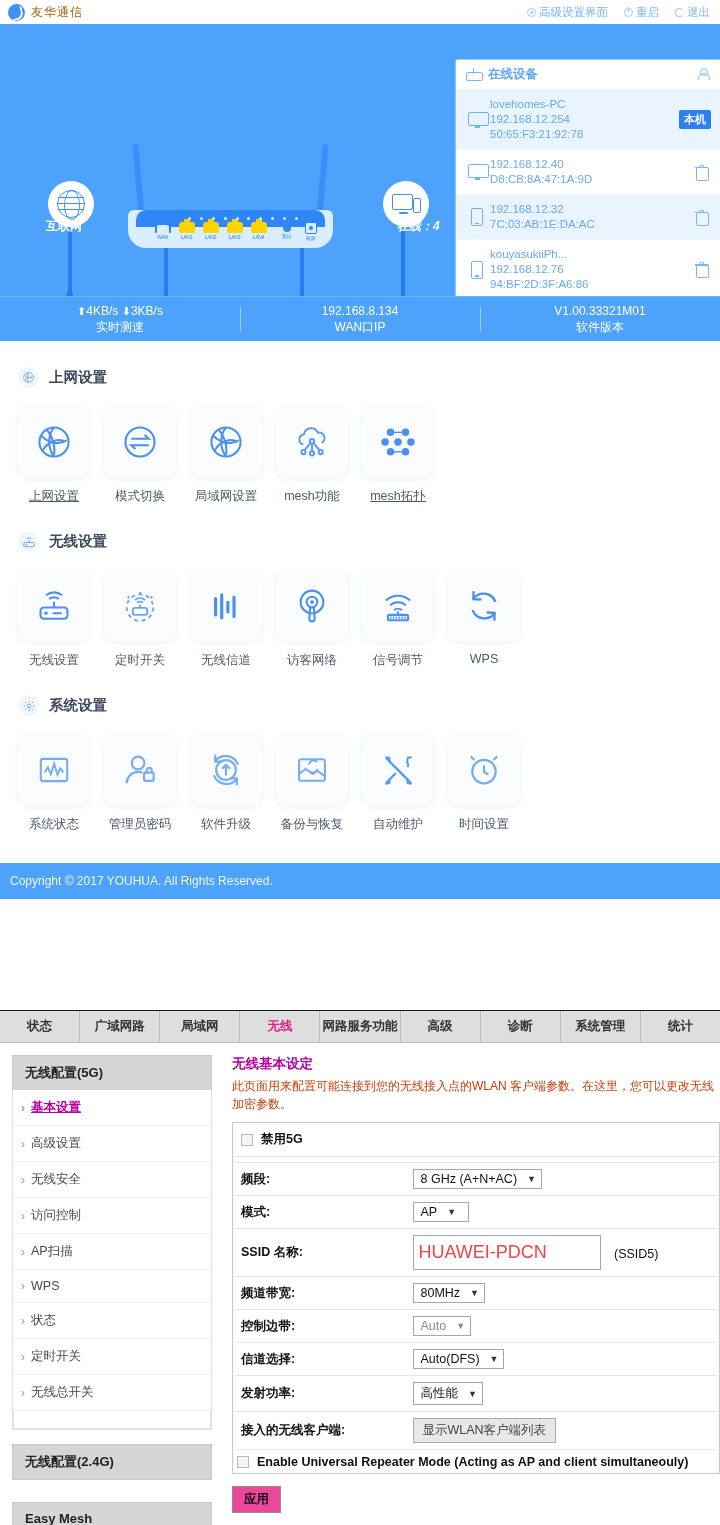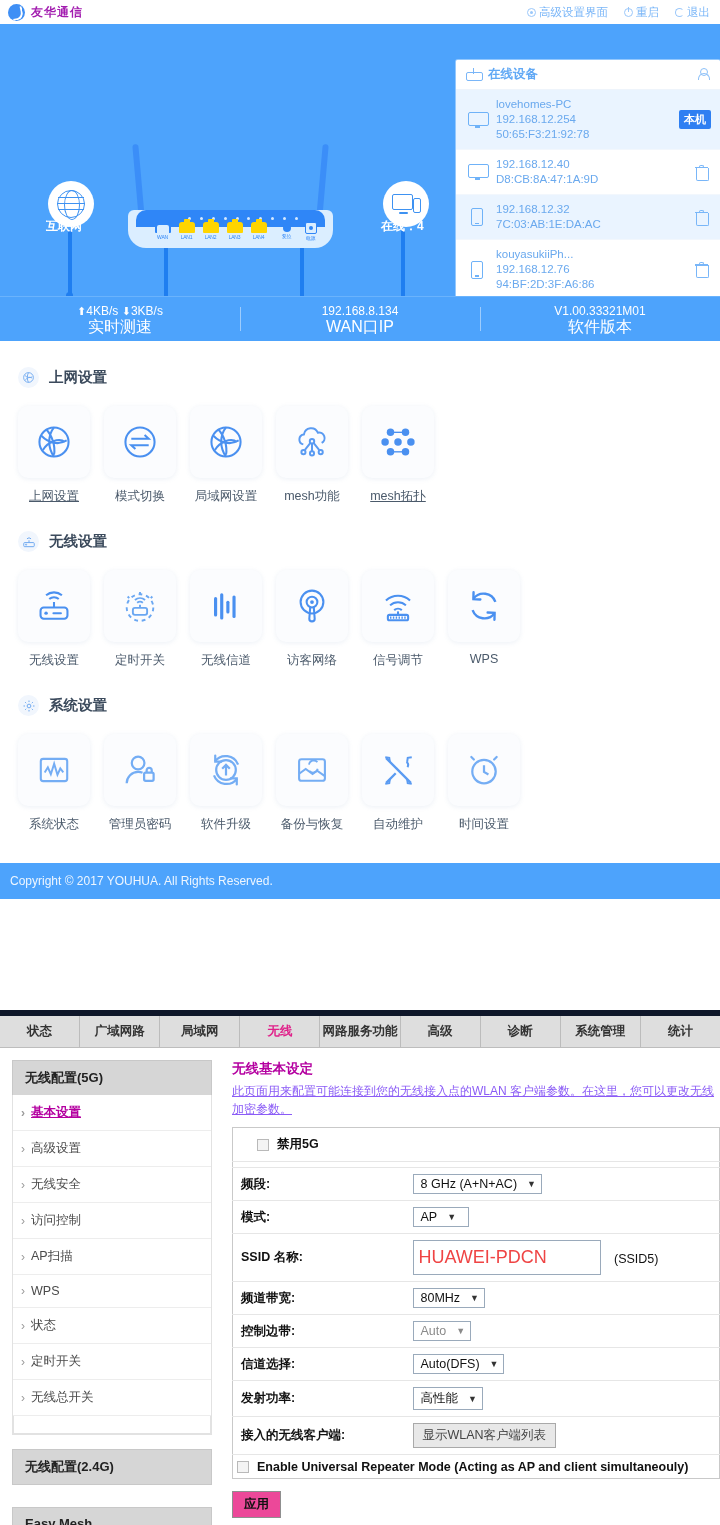--- a/index.html
+++ b/index.html
@@ -32,21 +32,21 @@
     content: "";
     position: absolute;
     left: 4px; top: 3px;
     width: 9px; height: 11px;
     border-right: 2.5px solid #fff;
     border-bottom: 2.5px solid #fff;
     border-radius: 0 0 60% 0;
     transform: rotate(-12deg);
   }
   .brand-text {
-    font-size: 12px; font-weight: bold; color: #a21caf;
+    font-size: 12px; font-weight: normal; color: #a16207;
     letter-spacing: 1px;
     line-height: 1;
   }
   .hdr-links { display: flex; align-items: center; gap: 16px; }
   .hdr-link {
     font-size: 11.5px; color: #7ab6f8; display: flex; align-items: center; gap: 3px;
     text-decoration: none; cursor: pointer; white-space: nowrap;
   }
   .hl-ic {
     width: 9px; height: 9px; border: 1.2px solid #9cc8fa; border-radius: 50%;
@@ -76,21 +76,21 @@
     display: flex; align-items: center; justify-content: center;
   }
   .node.internet { left: 48px; top: 155px; }
   .node.clients  { left: 383px; top: 155px; }
   .node-label {
     position: absolute;
     font-size: 12px; color: #ffffff; font-weight: bold;
     white-space: nowrap;
   }
   .lbl-internet { left: 46px; top: 192px; }
-  .lbl-clients  { left: 381px; top: 192px; }
+  .lbl-clients  { left: 397px; top: 192px; font-style: italic; }
 
   .globe { width: 28px; height: 28px; position: relative; }
   .globe::before, .globe::after {
     content: ""; position: absolute; border: 1.6px solid #3e92f2; border-radius: 50%;
   }
   .globe::before { inset: 0; }
   .globe::after { left: 50%; top: 0; width: 0; height: 28px; margin-left: -7px;
                   border-radius: 50%; border-width: 1.6px; width: 14px; }
   .globe i {
     position: absolute; left: 0; top: 50%; width: 28px; height: 0;
@@ -196,21 +196,21 @@
   .dl-person-ic::before{
     content:""; position:absolute; left:2px; top:0; width:6px; height:6px;
     border:1.3px solid #8cc0f8; border-radius:50%;
   }
   .dl-person-ic::after{
     content:""; position:absolute; left:0; bottom:1px; width:10px; height:6px;
     border:1.3px solid #8cc0f8; border-bottom:none; border-radius:6px 6px 0 0;
   }
 
   .dl-row {
-    display: flex; align-items: center; gap: 9px;
+    display: flex; align-items: center; gap: 3px;
     padding: 7px 9px 7px 11px; min-height: 44px;
     border-bottom: 1px solid #f2f7fd;
   }
   .dl-row.alt { background: #eaf4ff; }
   .dl-ic { width: 20px; flex: none; display:flex; align-items:center; justify-content:center; }
   .ic-desktop { width: 19px; height: 16px; position: relative; }
   .ic-desktop::before {
     content:""; position:absolute; left:0; top:0; width:19px; height:12px;
     border:1.6px solid #6fb2f8; border-radius:2px;
   }
@@ -257,21 +257,21 @@
   }
   .stat {
     flex: 1; text-align: center; color: #fff; line-height: 16px;
     position: relative;
   }
   .stat + .stat::before {
     content:""; position:absolute; left:0; top:4px; bottom:4px; width:1px;
     background: rgba(255,255,255,.45);
   }
   .stat .v { font-size: 12px; }
-  .stat .l { font-size: 16px; }
+  .stat .l { font-size: 12px; }
   .arrow-up, .arrow-dn { display:inline-block; font-size: 11px; }
 
   
   .section { padding: 0 18px; }
   .sec-head {
     display: flex; align-items: center; gap: 10px; padding: 26px 0 0 0;
   }
   .sec-ic {
     width: 21px; height: 21px; border-radius: 50%;
     background: #f1f6fd; display: flex; align-items: center; justify-content: center;
@@ -296,21 +296,21 @@
   
   .copyright {
     margin-top: 30px;
     height: 36px; background: #4da3fc; color: #eef6ff;
     display: flex; align-items: center; padding-left: 10px; font-size: 12px;
   }
 
   
   .legacy {
     position: absolute; left: 0; top: 1010px; width: 720px; height: 515px;
-    background: #ffffff; border-top: 6px solid #0f172a;
+    background: #ffffff; border-top: 1px solid #0f172a;
     font-family: "Liberation Sans", "DejaVu Sans", sans-serif;
   }
   .lg-tabs {
     display: flex; height: 32px; background: #dedede;
     border-bottom: 1px solid #bdbdbd;
   }
   .lg-tab {
     flex: 1; display:flex; align-items:center; justify-content:center;
     font-size: 12.5px; font-weight: bold; color: #333; cursor: pointer;
     border-right: 1px solid #bcbcbc; white-space: nowrap;
@@ -335,33 +335,33 @@
   .side-item::before {
     content: "\203A"; position: absolute; left: 8px; top: 50%;
     transform: translateY(-50%); color: #9b9b9b; font-size: 12px;
   }
   .side-item.active { color: #b400a0; text-decoration: underline; font-weight: bold; }
   .side-item:last-child { border-bottom: none; }
   .side-pad { height: 18px; background:#fff; border:1px solid #e2e2e2; border-top:none;}
 
   .lg-main { flex: 1; padding: 12px 0 0 10px; min-width: 0; }
   .lg-h1 { font-size: 13.5px; font-weight: bold; color: #b400a0; margin-bottom: 4px; }
-  .lg-desc { font-size: 12px; color: #8b5cf6; line-height: 18px; margin-bottom: 9px; text-decoration: underline; }
+  .lg-desc { font-size: 12px; color: #c2410c; line-height: 18px; margin-bottom: 9px; }
 
   .form-table {
     border: 1px solid #c9c9c9; border-collapse: collapse; width: 100%;
     background: #fff;
   }
   .form-table td {
     border-bottom: 1px solid #e6e6e6; padding: 6px 8px;
     font-size: 12.5px; color: #111; vertical-align: middle;
   }
   .form-table tr:last-child td { border-bottom: none; }
   .lbl-cell { width: 172px; font-weight: bold; }
-  .cb-row td { padding: 8px 24px; }
+  .cb-row td { padding: 8px 8px; }
   .cb { width: 12px; height: 12px; border: 1px solid #b9b9b9; background: #f4f4f4;
         display: inline-block; vertical-align: middle; margin-right: 8px; }
   .cb-txt { font-size: 12.5px; font-weight: bold; color: #111; vertical-align: middle; }
   .spacer-row td { height: 6px; padding: 0; background: #fff; }
 
   .sel {
     display: inline-flex; align-items: center; gap: 10px;
     border: 1px solid #9aaabb; background: #fff; padding: 2px 5px 2px 7px;
     font-size: 12.5px; color: #111; min-height: 20px; cursor: pointer;
   }

